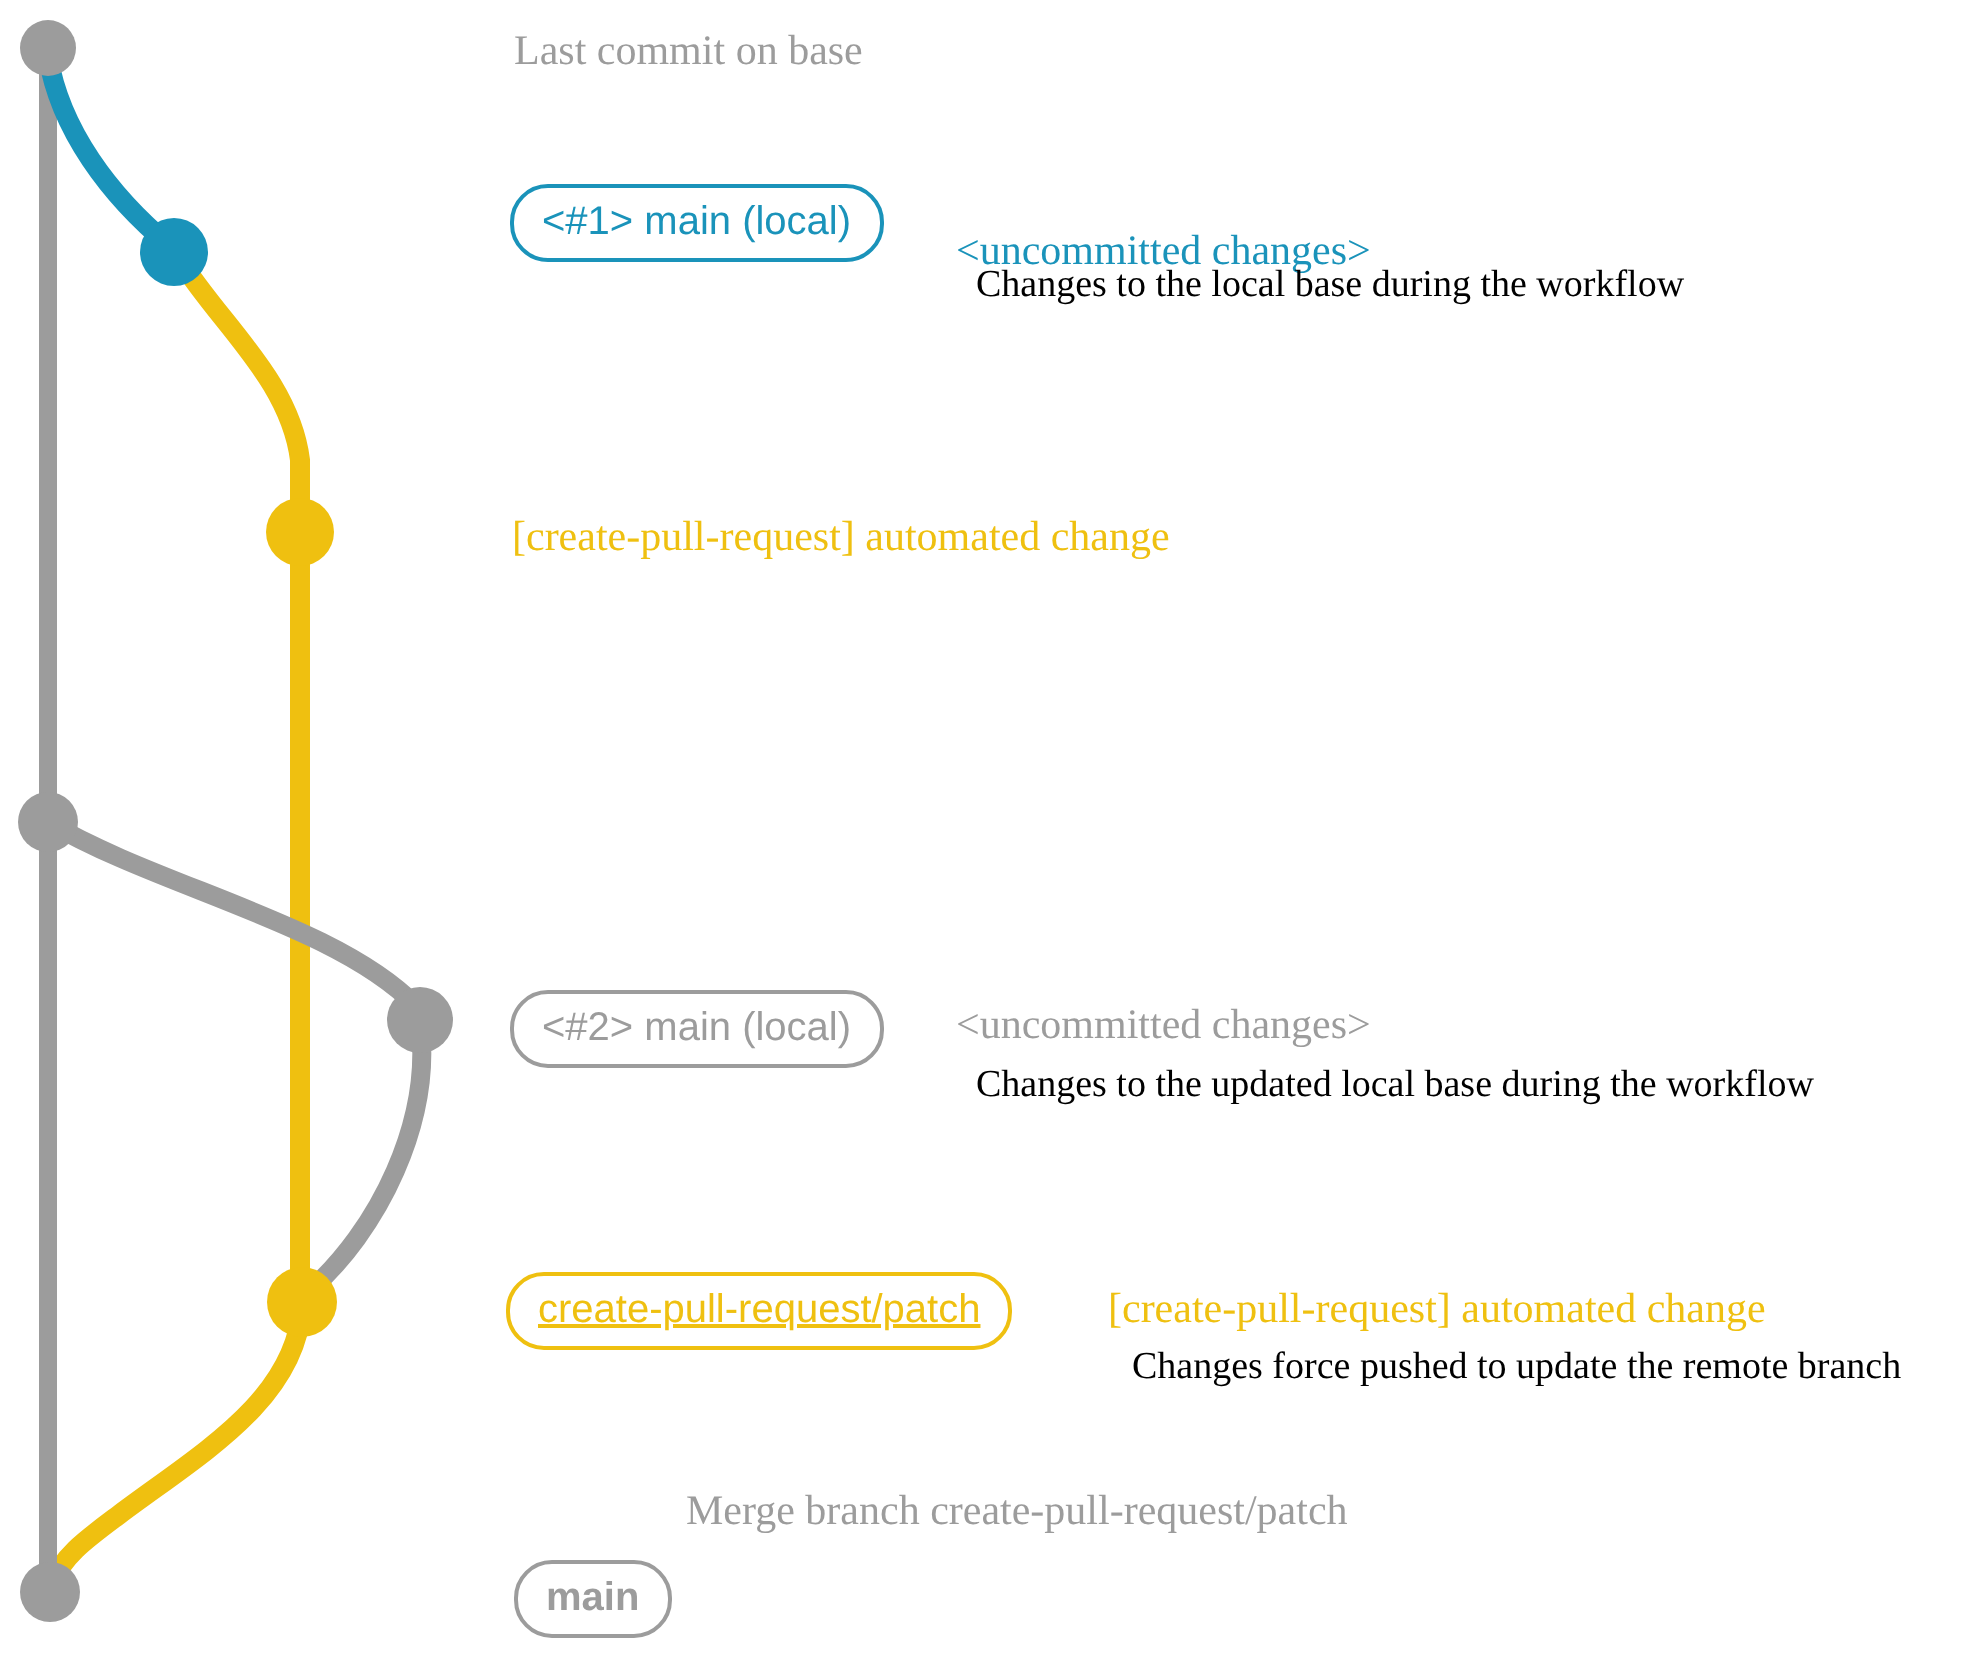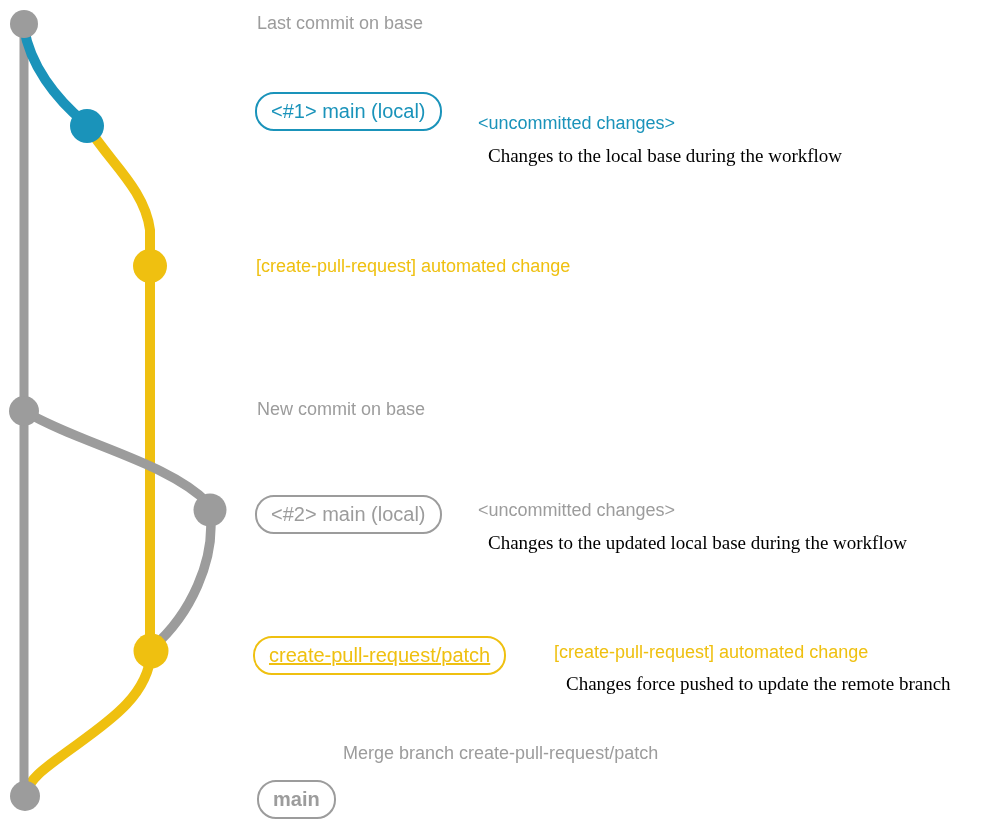--- a/index.html
+++ b/index.html
@@ -3,21 +3,21 @@
 <meta charset="utf-8">
 <style>
   html,body{margin:0;padding:0;}
   body{
     width:981px;height:827px;background:#ffffff;position:relative;overflow:hidden;
     font-family:"Liberation Sans",sans-serif;
   }
   .canvas{position:absolute;inset:0;}
   svg.graph{position:absolute;left:0;top:0;pointer-events:none;}
   .abs{position:absolute;white-space:nowrap;}
-  .sans{font-family:Liberation Sans, sans-serif;font-size:18px;line-height:1.15;}
+  .sans{font-family:Liberation Serif, serif;font-size:21px;line-height:1.15;}
   .serif{font-family:"Liberation Serif",serif;font-size:19px;line-height:1.15;color:var(--ink);}
   .gray{color:var(--gray);}
   .teal{color:var(--teal);}
   .yellow{color:var(--yellow);}
   .badge{
     display:flex;align-items:center;justify-content:center;
     box-sizing:border-box;height:39px;padding:0 14px;
     border:2px solid currentColor;border-radius:19px;
     font-family:"Liberation Sans",sans-serif;font-size:20px;white-space:nowrap;
   }
@@ -52,25 +52,24 @@
     <circle cx="151" cy="651" r="17.5" fill="#EFC010"></circle>
     <circle cx="25" cy="796" r="15" fill="#9C9C9C"></circle>
   </svg>
 
   <div class="abs sans gray" style="left:257px;top:13px;">Last commit on base</div>
 
   <div class="abs badge badge-teal" style="left:255px;top:92px;">
     <span>&lt;#1&gt; main (local)</span>
   </div>
   <div class="abs sans teal" style="left:478px;top:113px;">&lt;uncommitted changes&gt;</div>
-  <div class="abs serif" style="left:488px;top:145px;">Changes to the local base during the workflow</div>
+  <div class="abs serif" style="left:488px;top:132px;">Changes to the local base during the workflow</div>
 
   <div class="abs sans yellow" style="left:256px;top:256px;">[create-pull-request] automated change</div>
 
-  <div class="abs sans gray" style="left:257px;top:399px;">New commit on base</div>
 
   <div class="abs badge badge-gray" style="left:255px;top:495px;">
     <span>&lt;#2&gt; main (local)</span>
   </div>
   <div class="abs sans gray" style="left:478px;top:500px;">&lt;uncommitted changes&gt;</div>
   <div class="abs serif" style="left:488px;top:532px;">Changes to the updated local base during the workflow</div>
 
   <div class="abs badge badge-yellow" style="left:253px;top:636px;">
     <span>create-pull-request/patch</span>
   </div>

